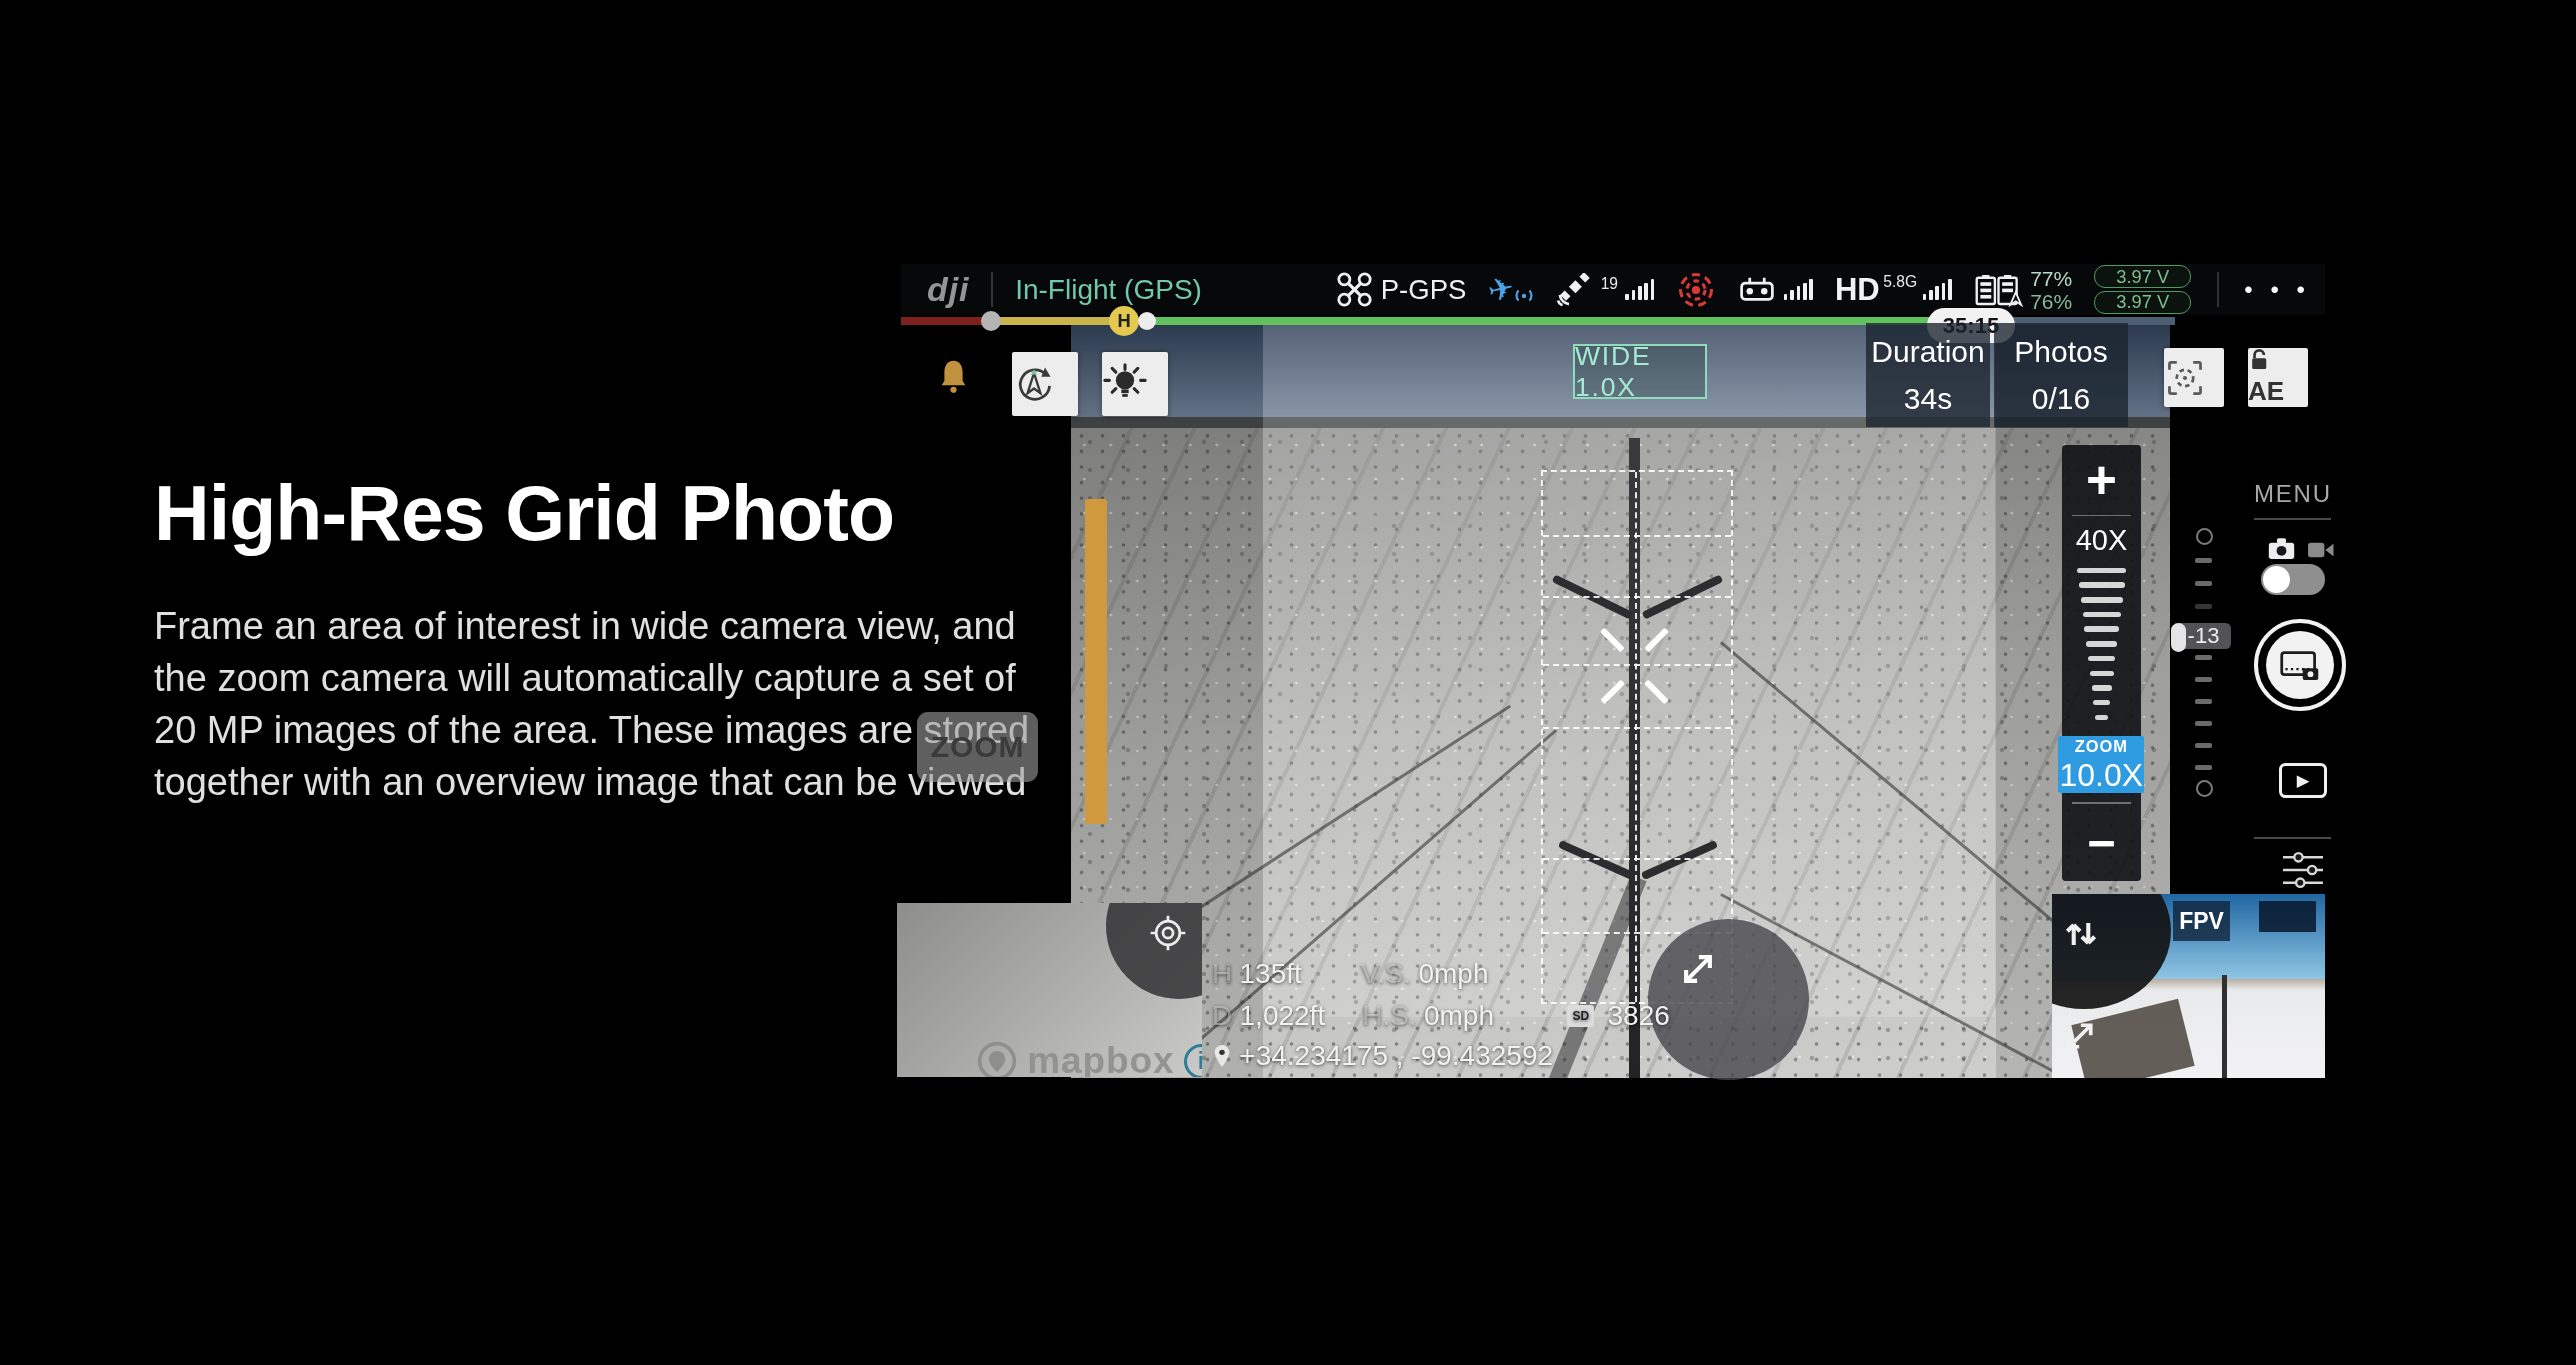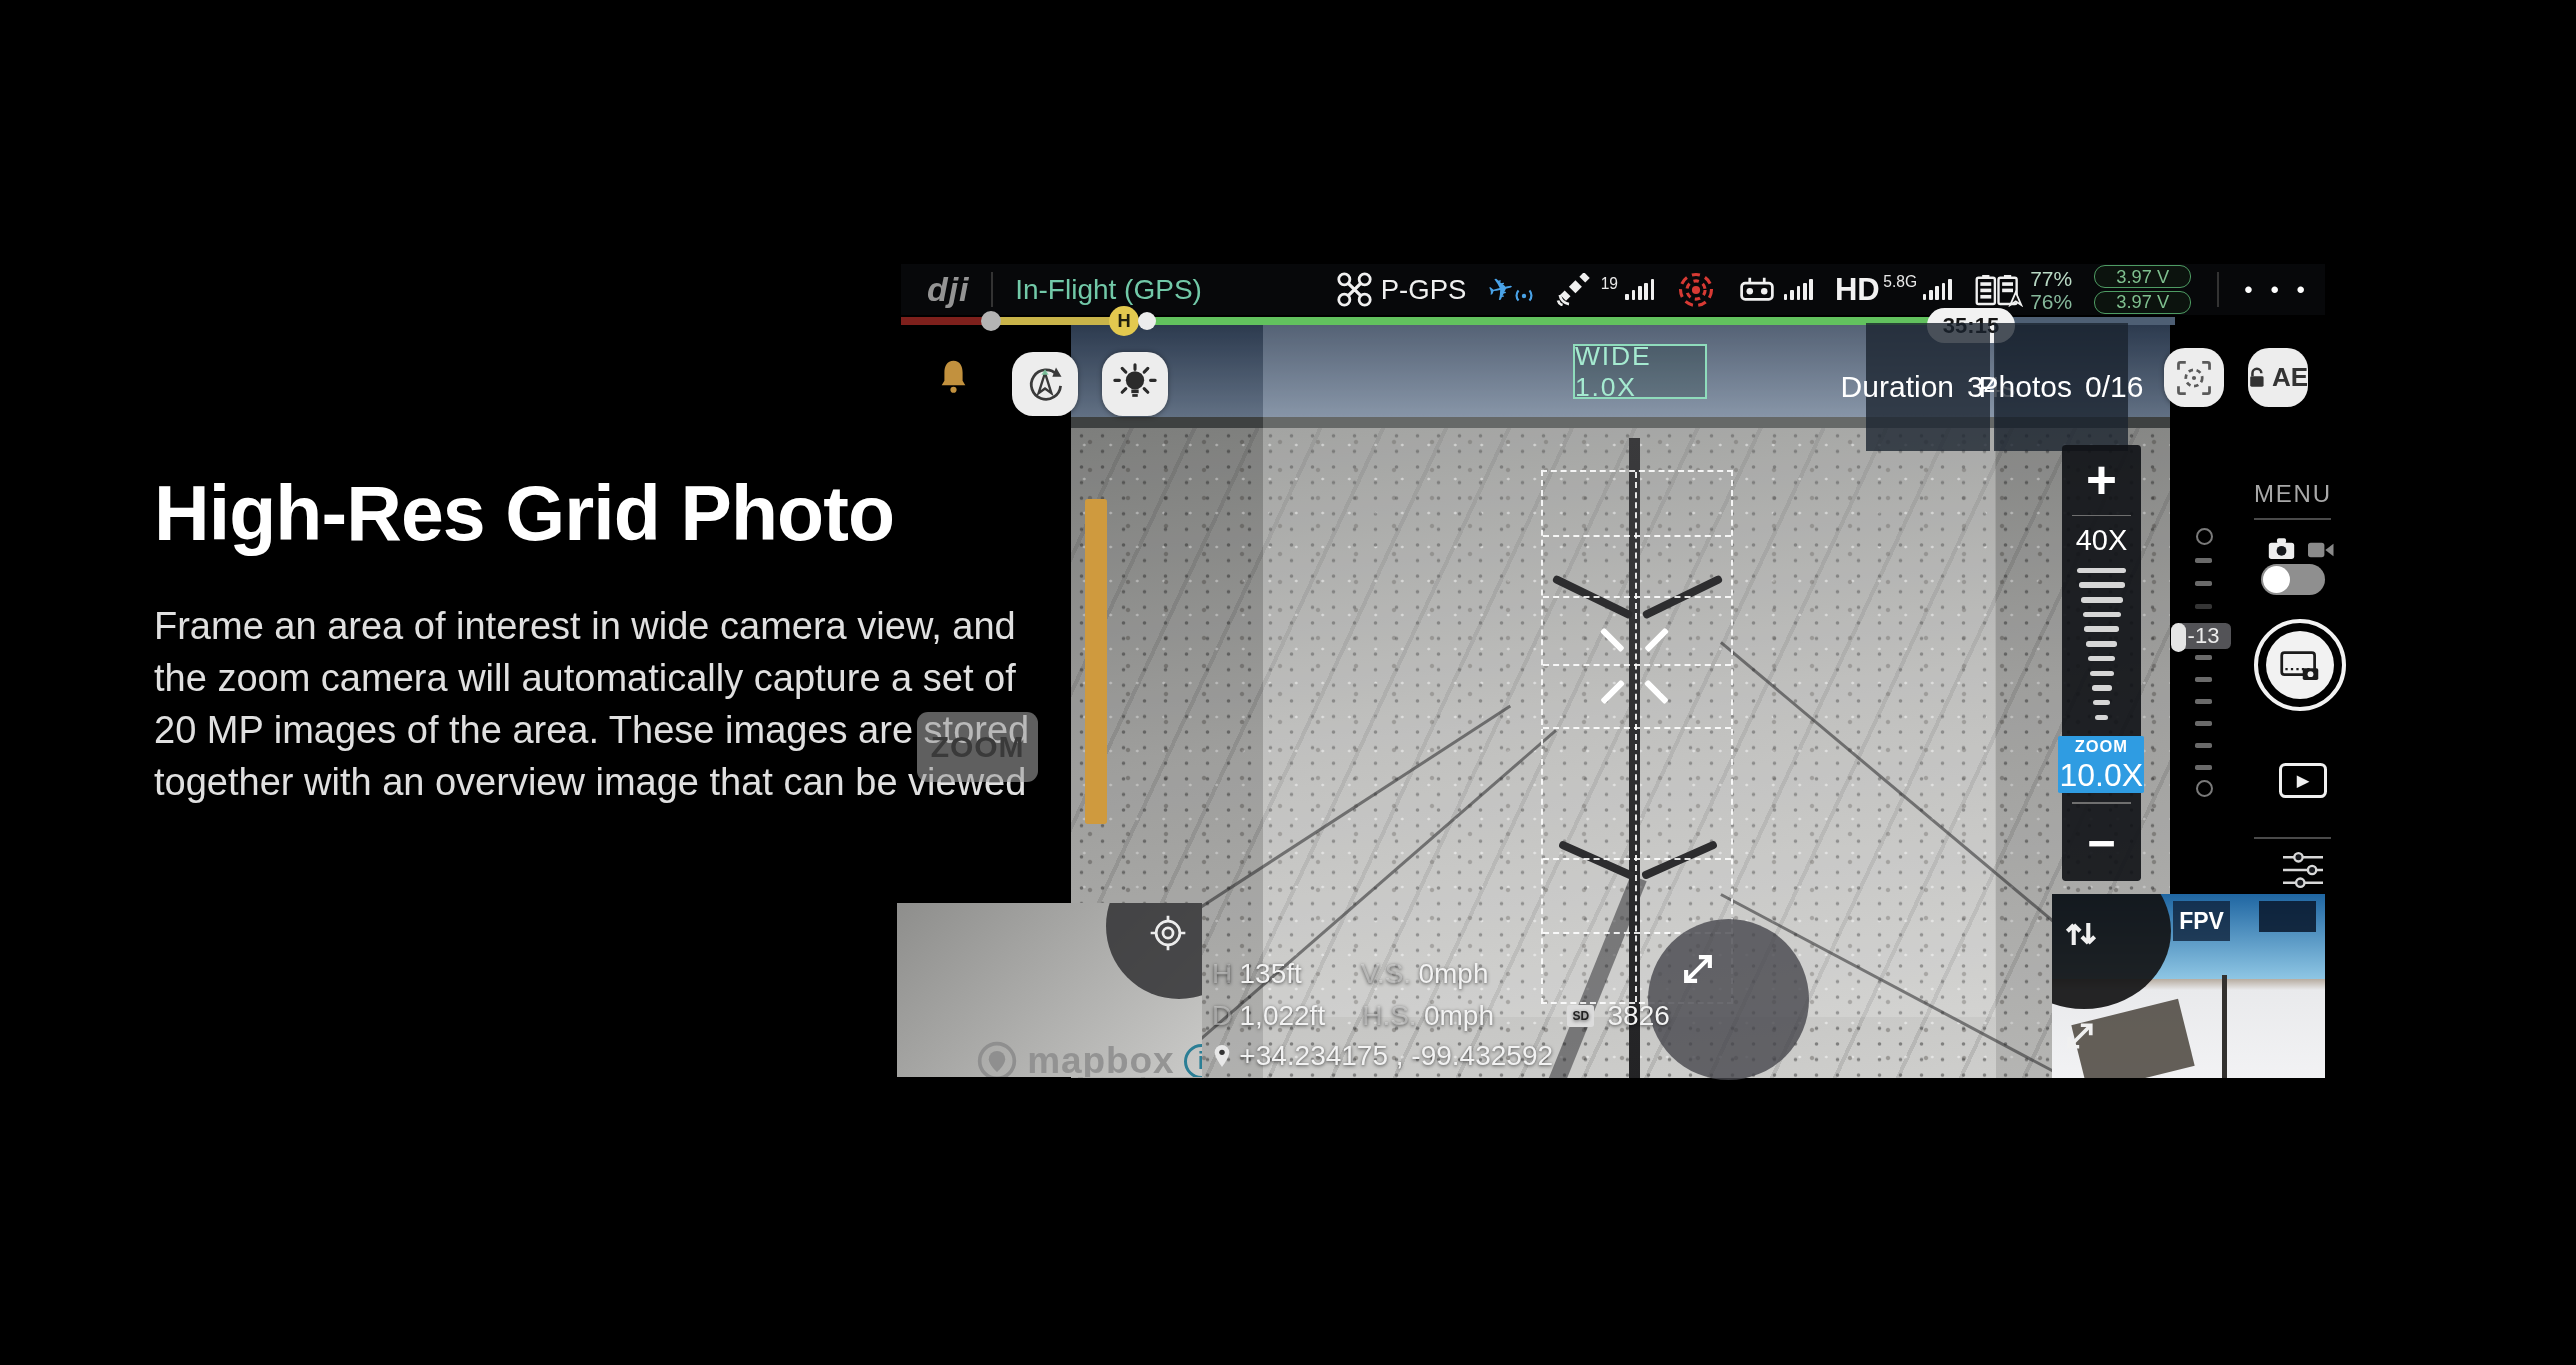--- a/index.html
+++ b/index.html
@@ -106,29 +106,29 @@
   .knob{position:absolute;left:1.8px;top:1.8px;width:27.5px;height:27.5px;border-radius:50%;background:#fff;}
   .shutter{position:absolute;left:2254px;top:619px;width:92px;height:92px;border:4.6px solid #f2f2f2;
            border-radius:50%;box-sizing:border-box;display:flex;align-items:center;justify-content:center;}
   .shutter-in{width:68px;height:68px;border-radius:50%;background:#f2f2f2;display:flex;
               align-items:center;justify-content:center;}
   .playbk{position:absolute;left:2279px;top:763px;width:48px;height:35px;border:3.7px solid #f0f0f0;
           border-radius:6.4px;box-sizing:border-box;color:#f0f0f0;font-size:16.5px;display:flex;
           align-items:center;justify-content:center;}
 
   
-  .wbtn{position:absolute;background:#ededed;border-radius:21px;display:flex;align-items:center;
-        justify-content:center;box-shadow:0 0.9px 5.5px rgba(0,0,0,.4);}
+  .wbtn{position:absolute;background:#ededed;border-radius:2px;display:flex;
+        justify-content:center;box-shadow:0 0.9px 5.5px rgba(0,0,0,.4);flex-direction:column;}
 
   
   .wide-badge{position:absolute;left:1573px;top:344px;width:130px;height:51px;border:2.7px solid #8fdcbc;
               background:rgba(15,45,40,.25);color:#a5ead0;font-size:26.5px;font-weight:normal;letter-spacing:1.8px;
               display:flex;align-items:center;justify-content:center;z-index:6;}
-  .dp-box{position:absolute;top:323px;height:128px;background:rgba(26,34,46,.78);color:#fff;
-          display:flex;flex-direction:row;align-items:center;justify-content:center;gap:13px;
+  .dp-box{position:absolute;top:323px;height:104px;background:rgba(26,34,46,.78);color:#fff;
+          display:flex;flex-direction:column;align-items:center;justify-content:center;gap:13px;
           font-size:30px;z-index:6;}
 
   
   .zoom-left{position:absolute;left:917px;top:712px;width:121px;height:70px;border-radius:11px;
              background:rgba(158,158,158,.6);color:#3a3a3a;font-size:30px;font-weight:bold;
              display:flex;align-items:center;justify-content:center;letter-spacing:0.9px;}
   .orangebar{position:absolute;left:1085px;top:499px;width:22px;height:325px;background:#cf9a3e;border-radius:2.7px;z-index:5;}
 
   
   .telerow{position:absolute;font-size:28px;color:#f2f2f2;display:flex;align-items:center;

